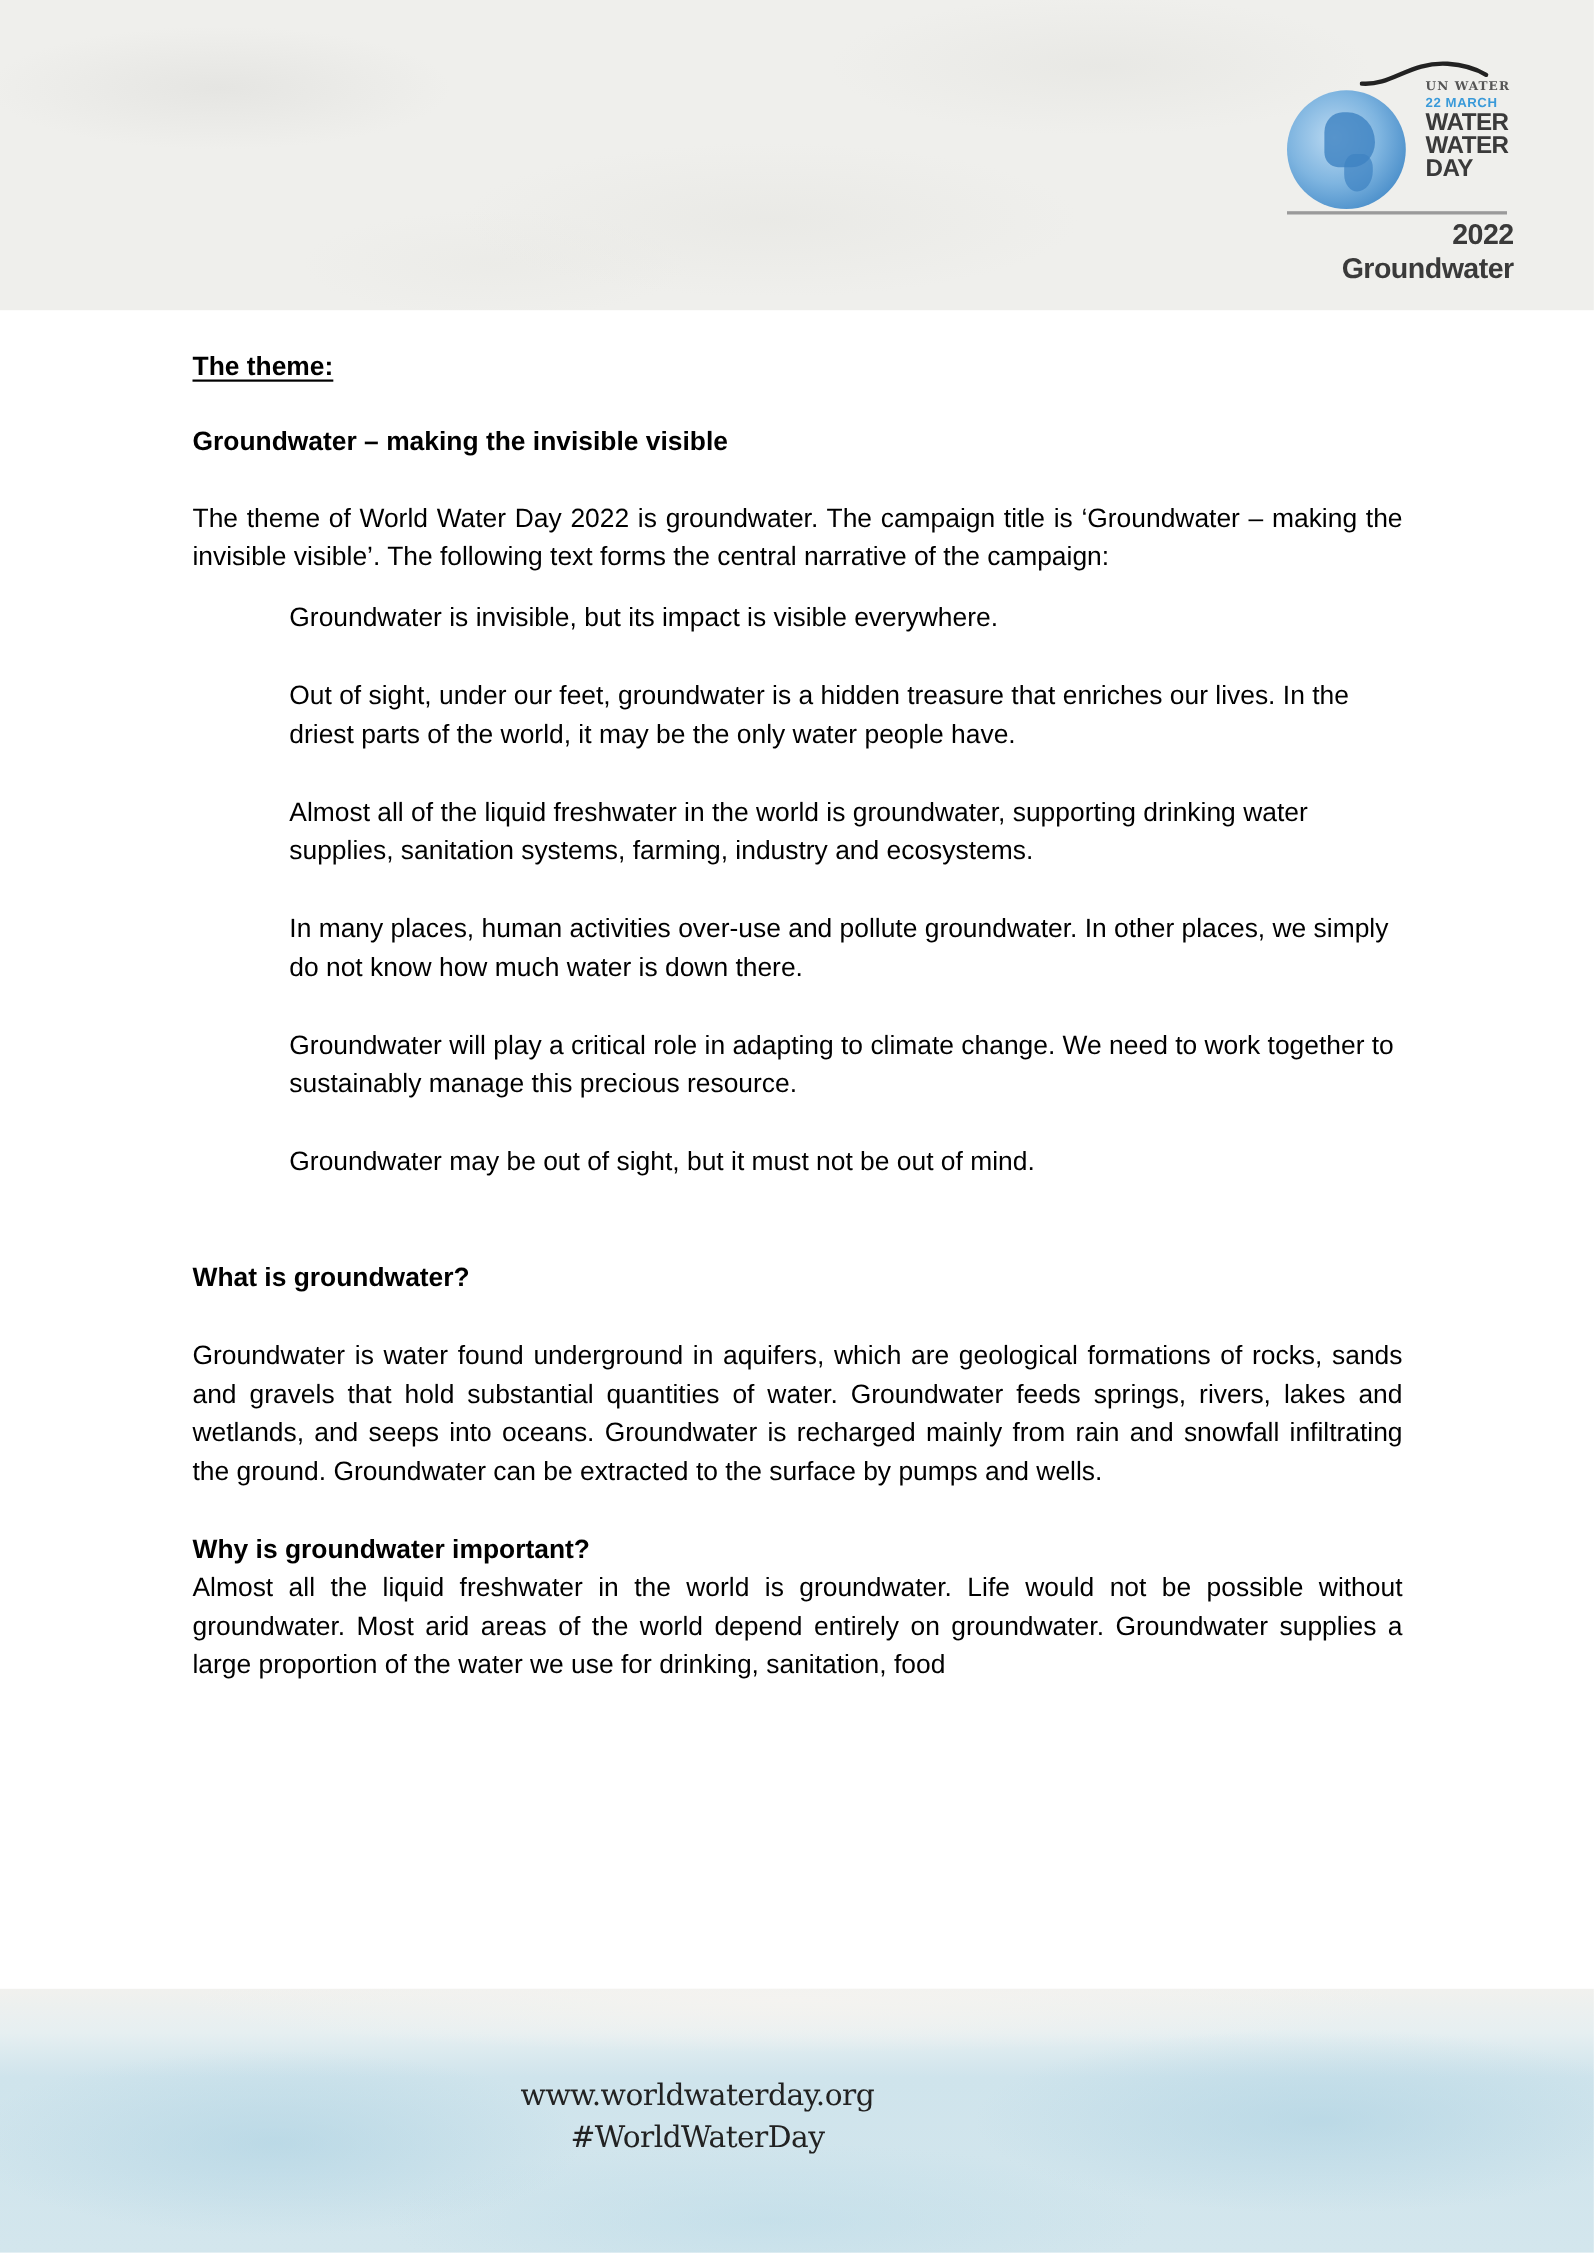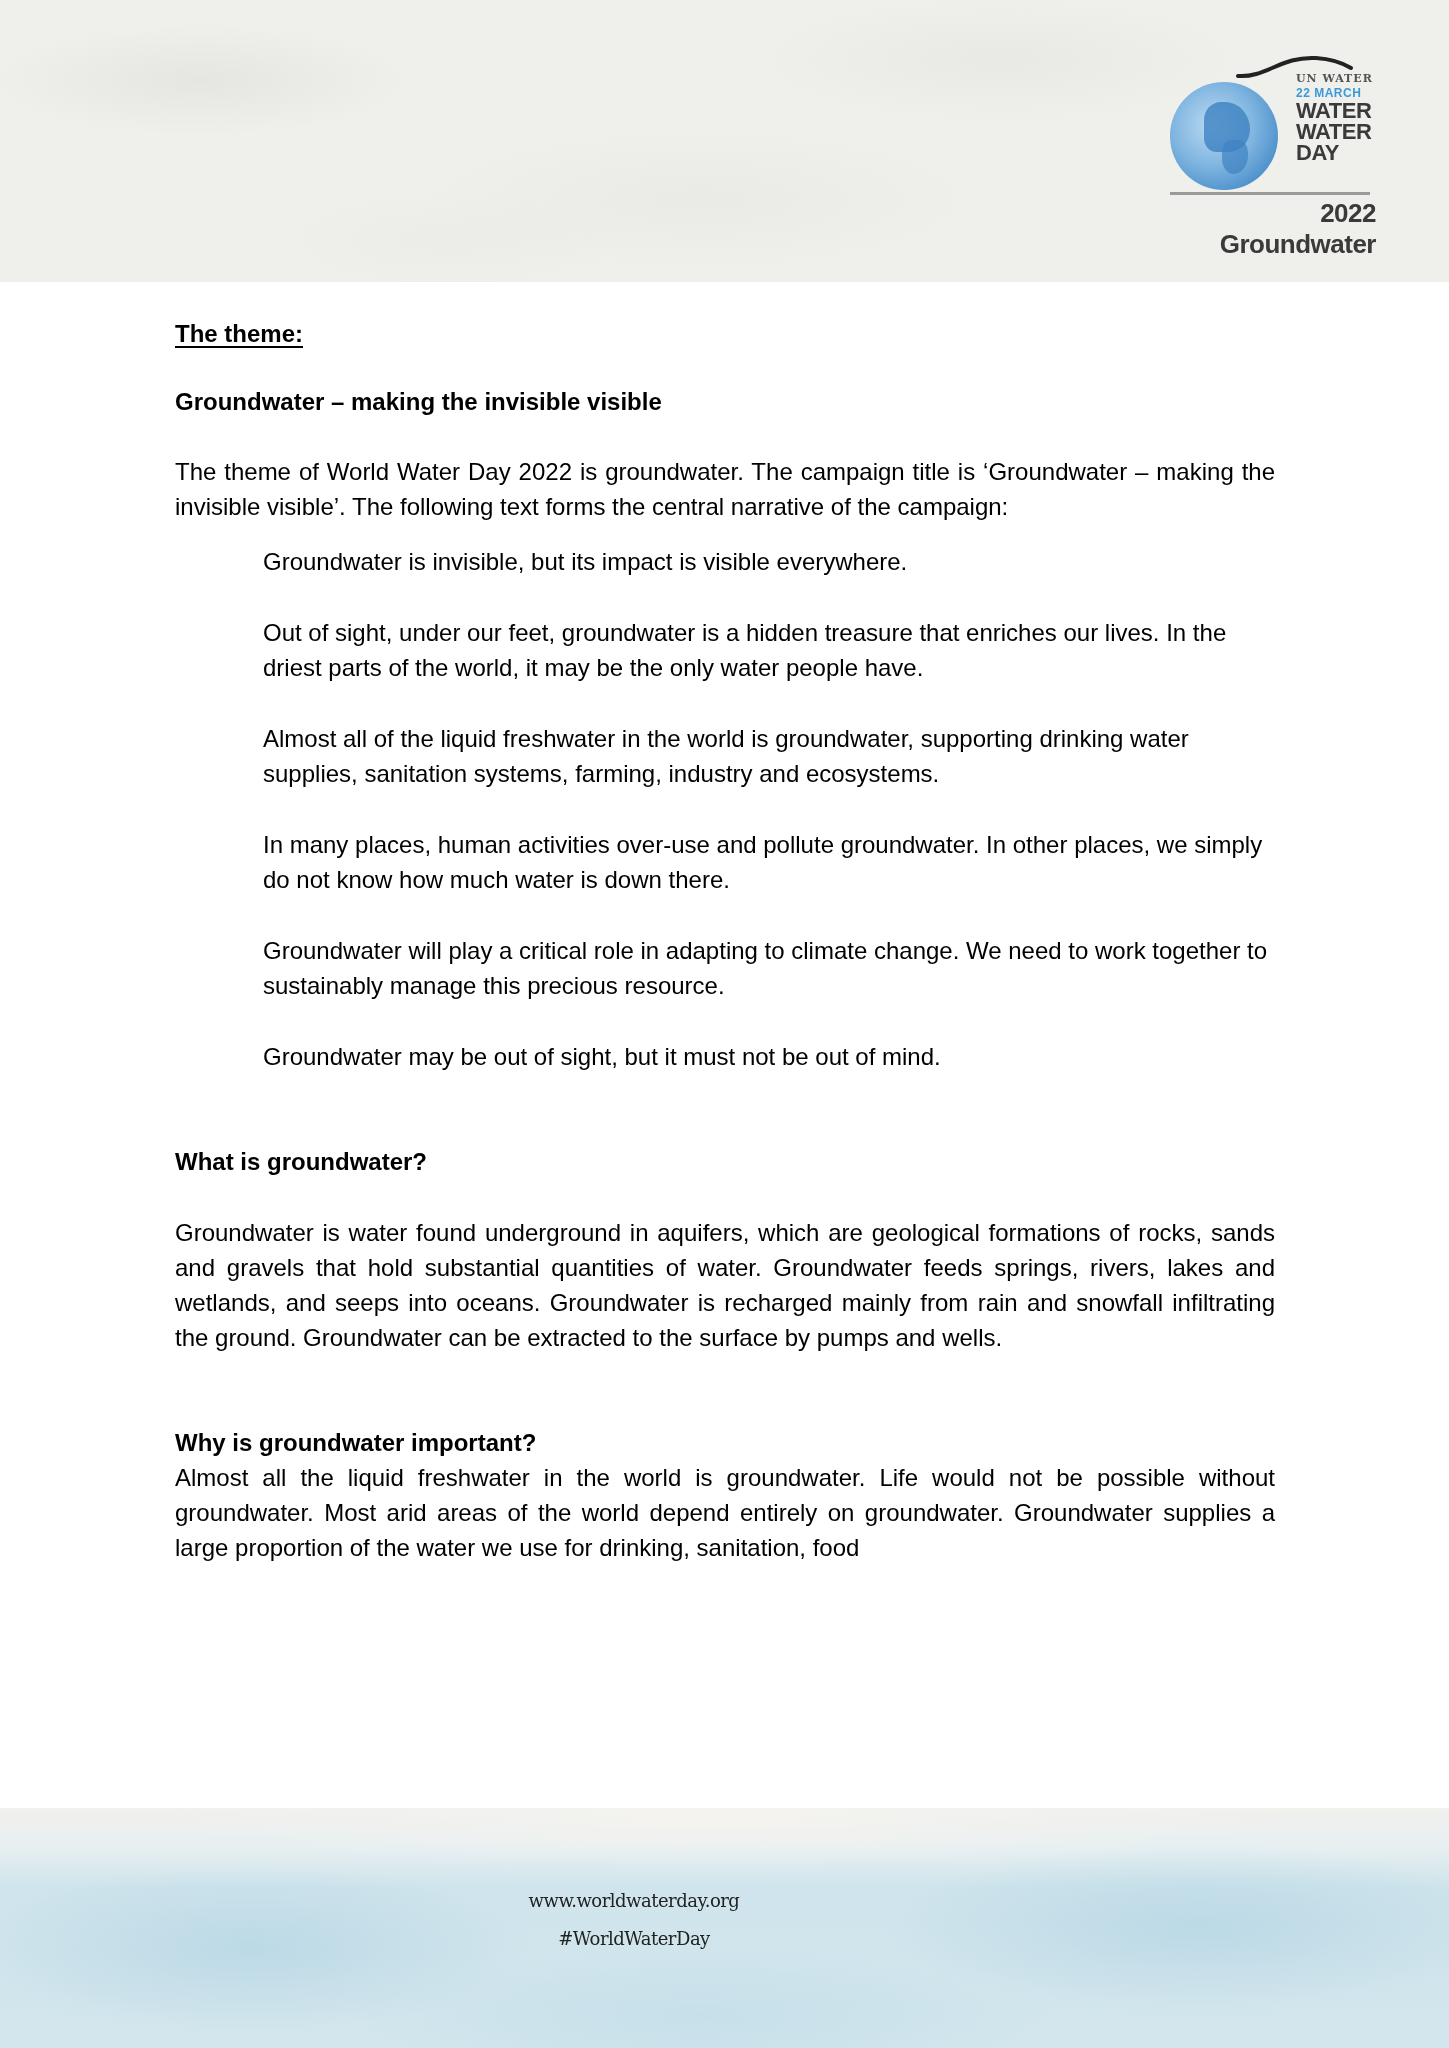--- a/index.html
+++ b/index.html
@@ -50,21 +50,21 @@
     position: absolute; left: 0; top: 1808px; width: 1449px; height: 240px;
     background:
       radial-gradient(ellipse 700px 60px at 720px 10px, rgba(244,243,240,1), transparent 80%),
       radial-gradient(ellipse 400px 120px at 250px 140px, rgba(170,208,225,0.55), transparent 70%),
       radial-gradient(ellipse 450px 120px at 1200px 120px, rgba(170,208,225,0.55), transparent 70%),
       radial-gradient(ellipse 500px 100px at 700px 210px, rgba(190,220,232,0.6), transparent 70%),
       linear-gradient(180deg, #f1f1ee 0px, #e6eff1 40px, #cfe4ec 80px, #d3e6ed 240px);
   }
   .footer .url, .footer .hash {
     position: absolute; left: 0; width: 1268px; text-align: center;
-    font-family: "DejaVu Serif", "Liberation Serif", serif; font-size: 18px; color: #222;
+    font-family: "DejaVu Serif", "Liberation Serif", serif; font-size: 27px; color: #222;
     letter-spacing: -0.5px;
   }
   .footer .url { top: 82px; }
   .footer .hash { top: 120px; }
 </style>
 </head>
 <body>
 
 <div class="header">
   <div class="logo">
@@ -95,20 +95,20 @@
     <p style="margin-top:36px">Out of sight, under our feet, groundwater is a hidden treasure that enriches our lives. In the driest parts of the world, it may be the only water people have.</p>
     <p style="margin-top:36px">Almost all of the liquid freshwater in the world is groundwater, supporting drinking water supplies, sanitation systems, farming, industry and ecosystems.</p>
     <p style="margin-top:36px">In many places, human activities over-use and pollute groundwater. In other places, we simply do not know how much water is down there.</p>
     <p style="margin-top:36px">Groundwater will play a critical role in adapting to climate change. We need to work together to sustainably manage this precious resource.</p>
     <p style="margin-top:36px">Groundwater may be out of sight, but it must not be out of mind.</p>
   </div>
 
   <p class="bold" style="margin-top:70px">What is groundwater?</p>
   <p class="last-just" style="margin-top:36px">Groundwater is water found underground in aquifers, which are geological formations of rocks, sands and gravels that hold substantial quantities of water. Groundwater feeds springs, rivers, lakes and wetlands, and seeps into oceans. Groundwater is recharged mainly from rain and snowfall infiltrating the ground. Groundwater can be extracted to the surface by pumps and wells.</p>
 
-  <p class="bold" style="margin-top:70px">Why is groundwater important?</p>
+  <p class="bold" style="margin-top:36px">Why is groundwater important?</p>
   <p class="last-just" style="">Almost all the liquid freshwater in the world is groundwater. Life would not be possible without groundwater. Most arid areas of the world depend entirely on groundwater. Groundwater supplies a large proportion of the water we use for drinking, sanitation, food</p>
 </div>
 
 <div class="footer">
   <div class="url">www.worldwaterday.org</div>
   <div class="hash">#WorldWaterDay</div>
 </div>
 
 </body></html>

